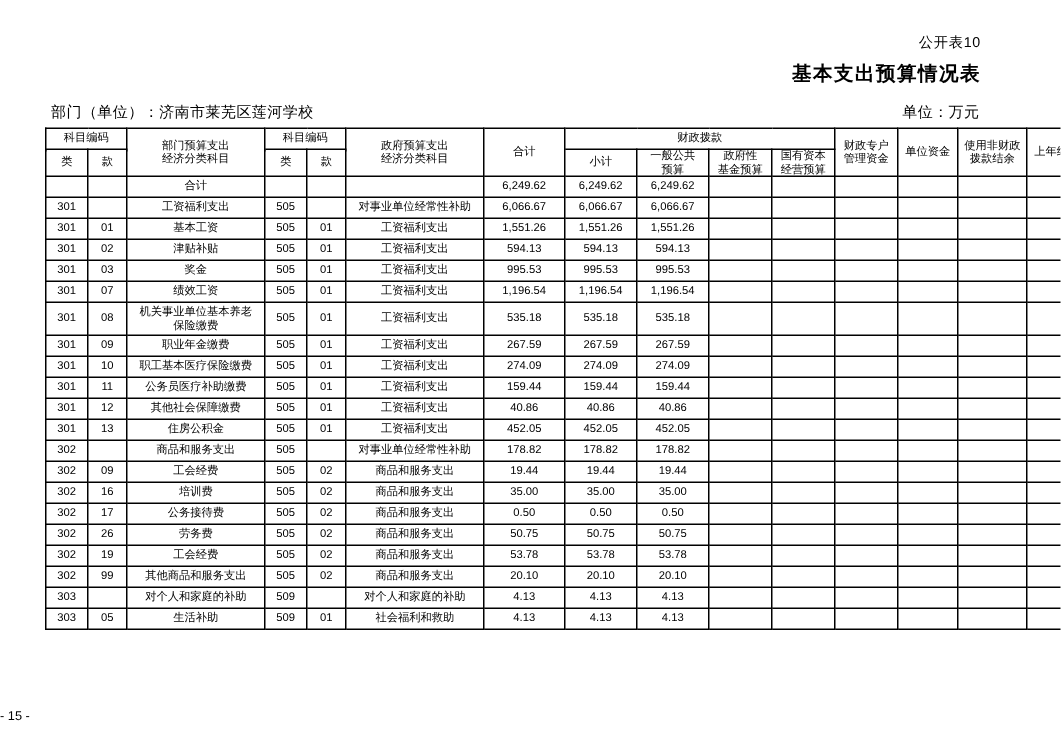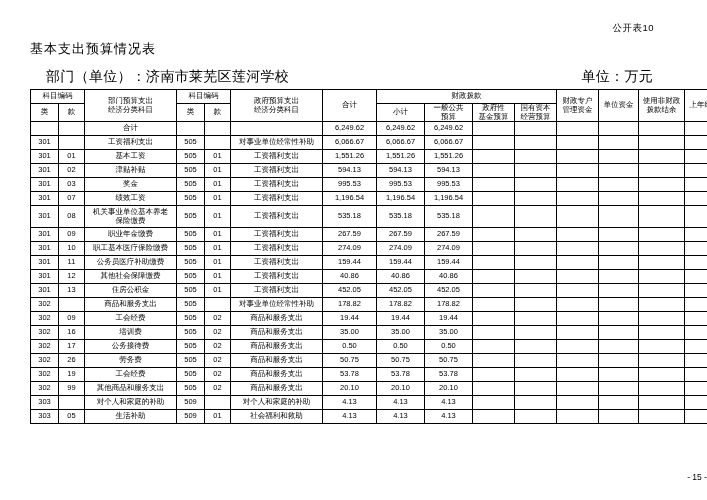--- a/index.html
+++ b/index.html
@@ -23,33 +23,33 @@
     padding: 26px 30px 0 30px;
   }
   .top-right {
     position: absolute;
     right: 30px;
     top: 22px;
     font-size: 9.5px;
     letter-spacing: 0.5px;
   }
   .doc-title {
-    text-align: left;
+    text-align: right;
     font-size: 13px;
-    font-weight: normal;
+    font-weight: bold;
     letter-spacing: 1px;
     margin-top: 14px;
     margin-bottom: 10px;
   }
   .meta-row {
     display: flex;
     justify-content: space-between;
     align-items: flex-end;
-    font-size: 14px;
-    margin: 0 1px 3px 16px;
+    font-size: 10px;
+    margin: 0 1px 3px 4px;
   }
   .meta-left { letter-spacing: 0.3px; }
   .meta-right { letter-spacing: 0.3px; }
 
   table.budget {
     border-collapse: collapse;
     width: 100%;
     font-size: 7.5px;
     table-layout: fixed;
   }
@@ -74,21 +74,21 @@
     text-align: left;
     padding-left: 3px;
   }
   td.ctr { text-align: center; }
   .two-line { line-height: 1.1; }
   .footer-page {
     position: absolute;
     bottom: 18px;
     left: 0;
     width: 707px;
-    text-align: right;
+    text-align: left;
     font-size: 8.5px;
   }
 </style>
 </head>
 <body>
 
 <div class="page">
 
   <div class="top-right">公开表10</div>
 

